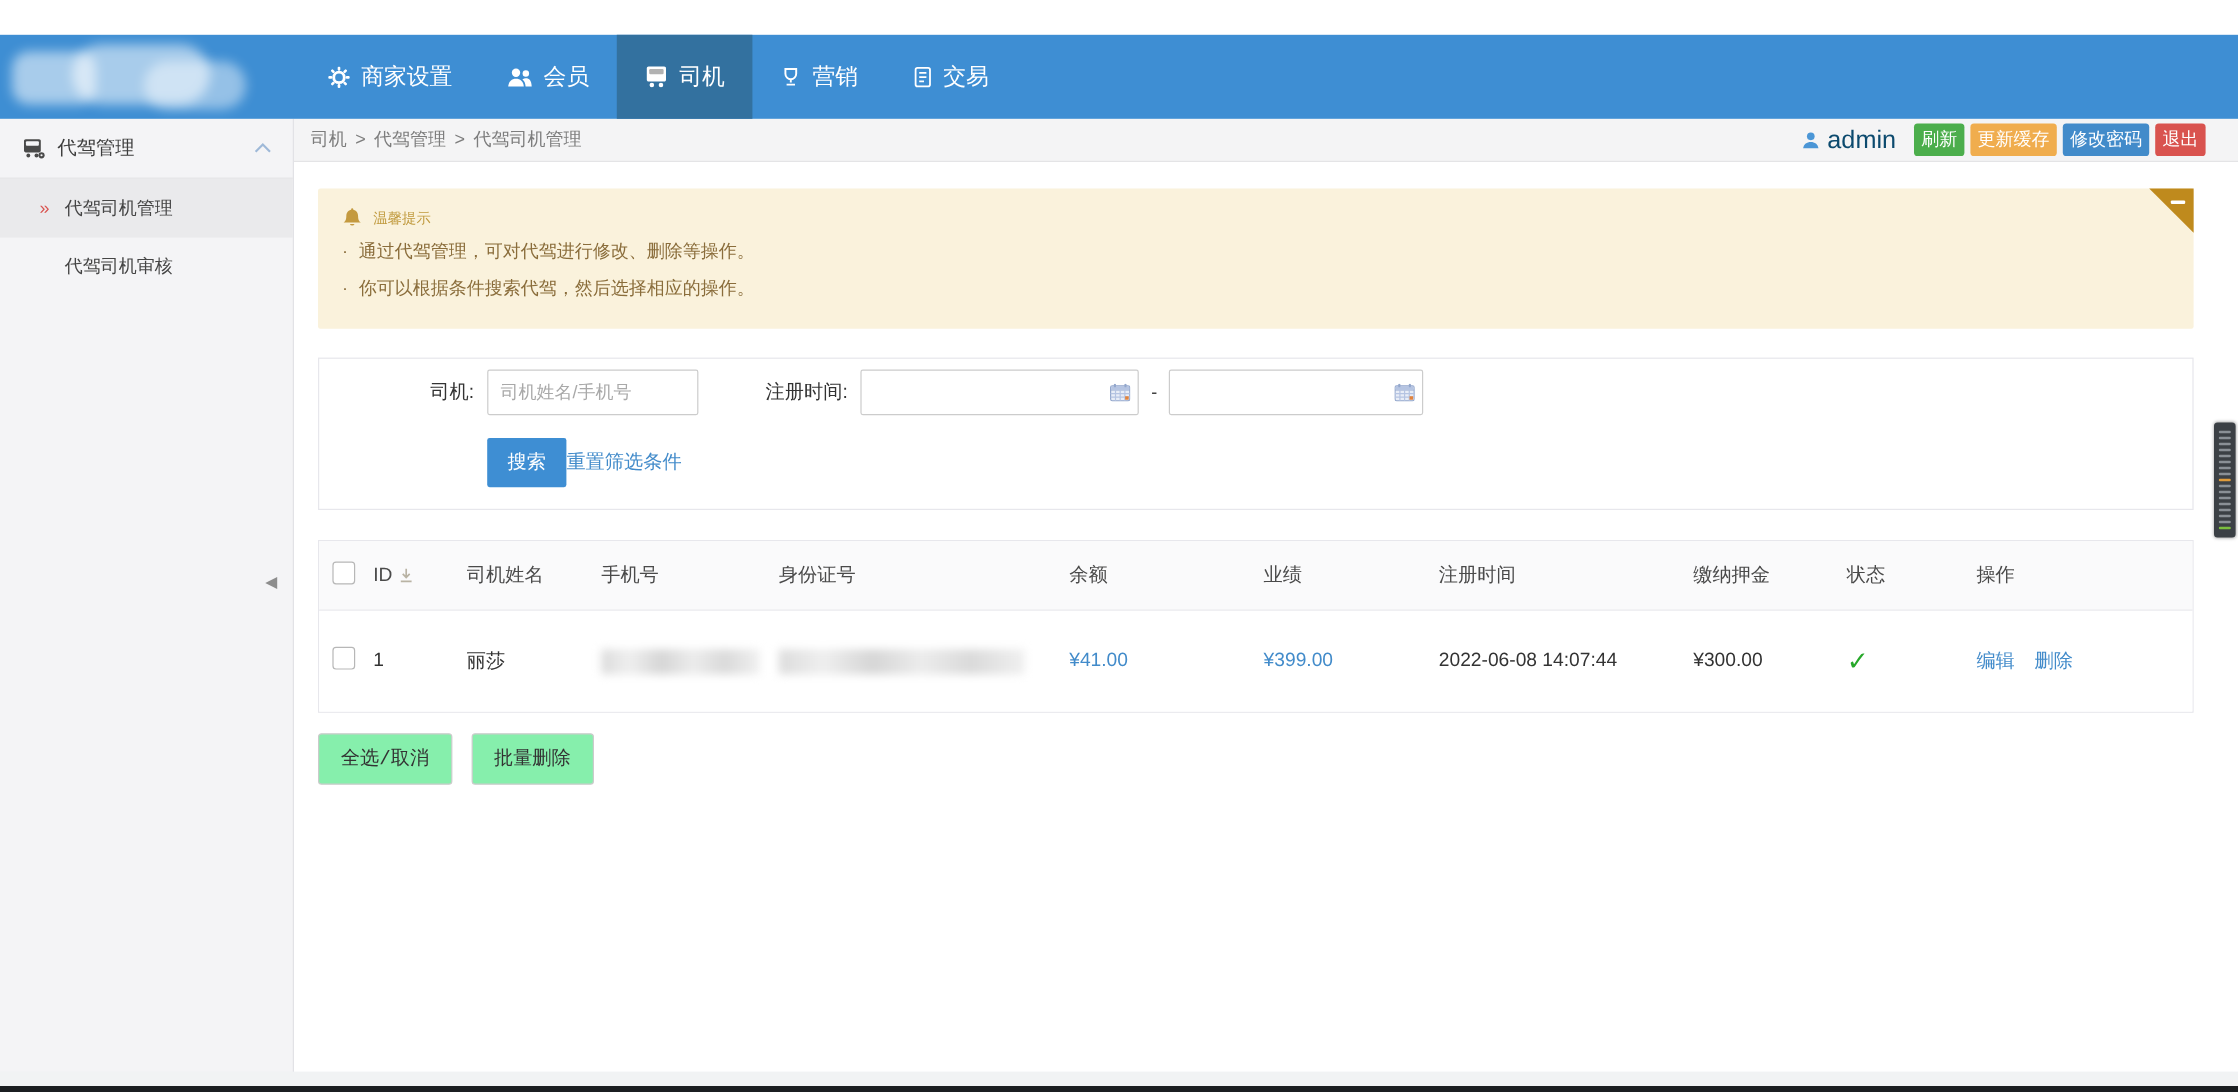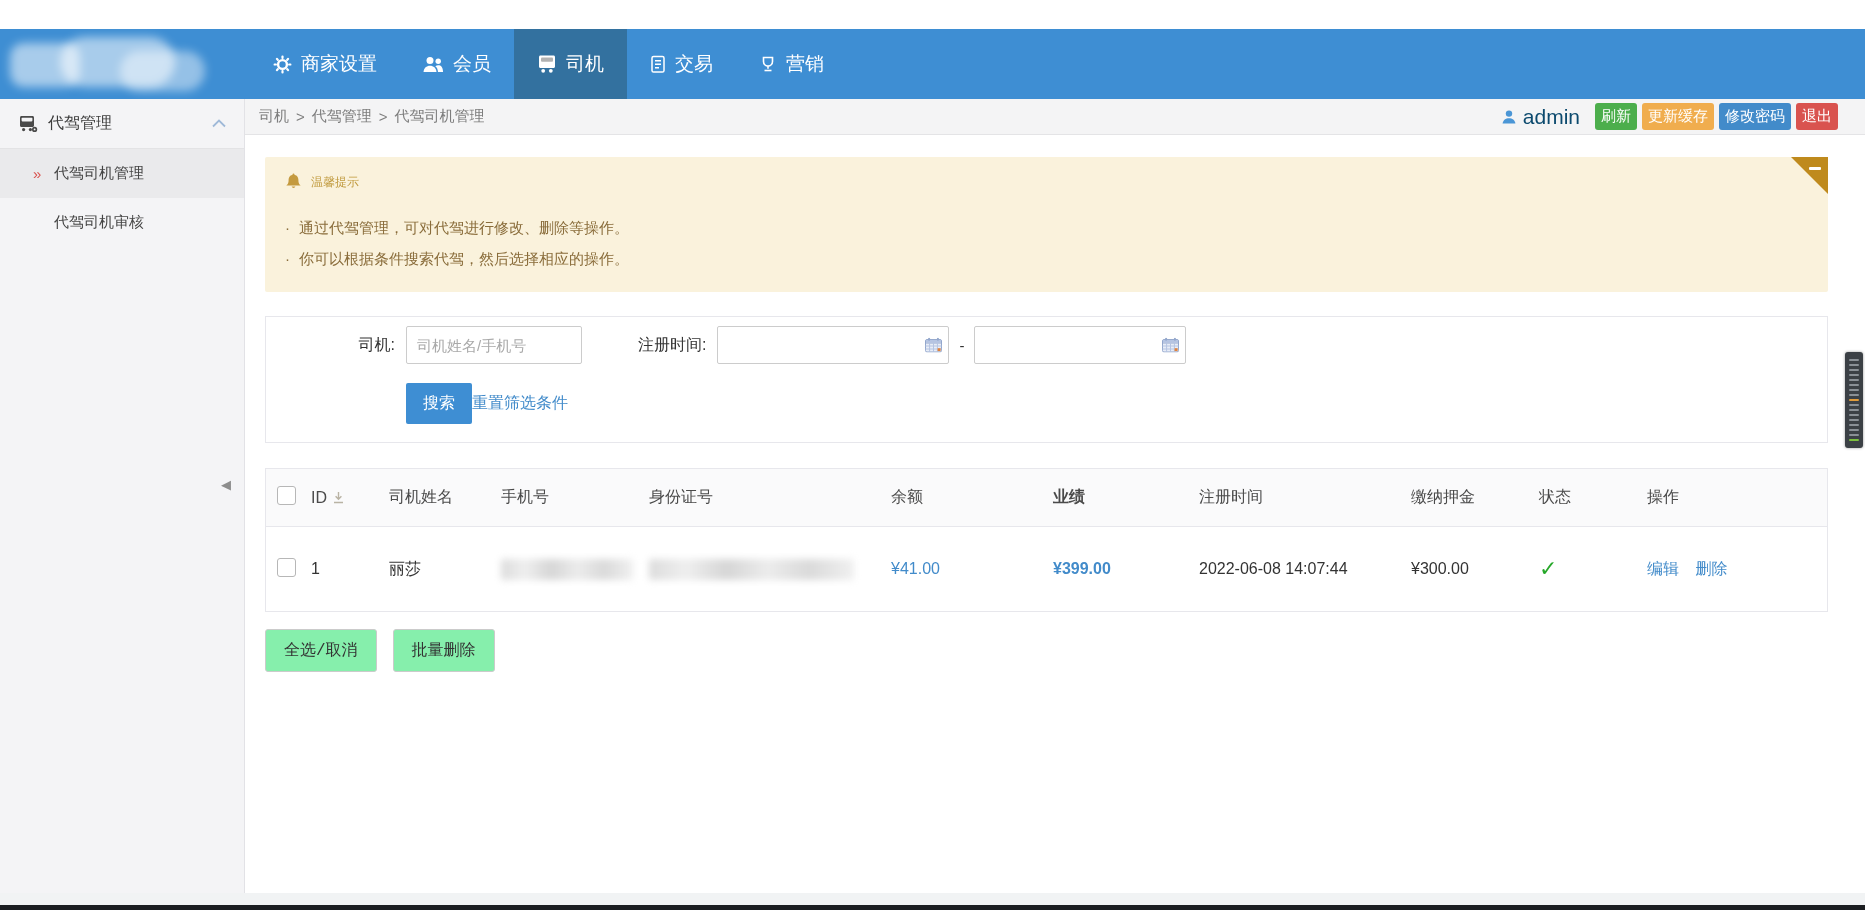--- a/index.html
+++ b/index.html
@@ -42,21 +42,21 @@
   .tb-btn.green  { background:#4cae4c; }
   .tb-btn.orange { background:#f0ad4e; }
   .tb-btn.blue   { background:#428bca; }
   .tb-btn.red    { background:#d9534f; }
 
   
   .content { flex:1; padding:22px 37px 0 20px; }
 
   .tip { background:#faf2dc; position:relative; padding:16px 20px 18px; border-radius:2px; }
   .tip-title { display:flex; align-items:center; gap:9px; color:#c09a3e; font-size:12px; }
-  .tip-lines { margin-top:21px; }
+  .tip-lines { margin-top:3px; }
   .tip-line { color:#8a6d3b; font-size:15px; line-height:31px; }
   .tip-line .dot { margin-right:9px; }
   .tip-fold { position:absolute; top:0; right:0; width:0; height:0;
               border-top:37px solid #bf8a1d; border-left:37px solid transparent; cursor:pointer; }
   .tip-fold-minus { position:absolute; top:10px; right:7px; width:12px; height:3px; background:#fff; border-radius:1px; }
 
   .panel { border:1px solid #e7e7ec; background:#fff; }
 
   
   .search-panel { margin-top:24px; padding:9px 0 18px; }
@@ -83,21 +83,21 @@
   .table-panel { margin-top:25px; }
   .thead { display:flex; align-items:center; height:58px; background:#fafafb; border-bottom:1px solid #e7e7ec;
            font-size:16px; color:#4a4a4a; }
   .trow  { display:flex; align-items:center; height:84px; font-size:16px; color:#333; background:#fff; }
   .c0 { flex:0 0 45px; padding-left:11px; }
   .c1 { flex:0 0 78px; display:flex; align-items:center; gap:5px; }
   .c2 { flex:0 0 112px; }
   .c3 { flex:0 0 148px; }
   .c4 { flex:0 0 242px; }
   .c5 { flex:0 0 162px; }
-  .c6 { flex:0 0 146px;font-weight:bold; }
+  .c6 { flex:0 0 146px; }
   .c7 { flex:0 0 212px; }
   .c8 { flex:0 0 128px; }
   .c9 { flex:0 0 108px; }
   .c10 { flex:1; }
   .checkbox { width:19px; height:19px; border:1px solid #b7b7b7; border-radius:3px; background:#fff; cursor:pointer; display:inline-block; }
   .money { color:#428bca; }
   .check { color:#27a82a; font-size:22px; }
   .blur-bar { height:21px; border-radius:2px; filter:blur(3.5px);
               background:linear-gradient(90deg,#dcdcdc,#efefef 18%,#d6d6d6 38%,#ececec 58%,#dadada 78%,#f0f0f0); }
   .blur-phone { width:132px; }
@@ -167,36 +167,36 @@
           <path d="M3.5 1.5h13c.9 0 1.5.6 1.5 1.5v9.5c0 .9-.6 1.5-1.5 1.5h-13c-.9 0-1.5-.6-1.5-1.5V3c0-.9.6-1.5 1.5-1.5z"></path>
           <rect x="4" y="3.6" width="12" height="4.2" rx="1" fill="rgba(0,0,0,0.3)"></rect>
           <circle cx="6.2" cy="16.8" r="1.9"></circle>
           <circle cx="13.8" cy="16.8" r="1.9"></circle>
         </svg>
       </span>
       <span>司机</span>
     </div>
     <div class="nav-item">
       <span class="ic">
-        <svg width="16" height="19" viewBox="0 0 16 19" fill="none" stroke="#fff" stroke-width="1.5">
-          <rect x="2" y="1.5" width="12" height="15.5" rx="1.6"></rect>
-          <path d="M5 5.8h6M5 9.3h6M5 12.8h4"></path>
-        </svg>
-      </span>
-      <span>交易</span>
-    </div>
-    <div class="nav-item">
-      <span class="ic">
         <svg width="18" height="18" viewBox="0 0 18 18" fill="none" stroke="#fff" stroke-width="1.6">
           <path d="M4.5 2.5h9v4a4.5 4.5 0 0 1-9 0z"></path>
           <path d="M9 11v2.8"></path>
           <path d="M5.5 15.5h7"></path>
         </svg>
       </span>
       <span>营销</span>
+    </div>
+    <div class="nav-item">
+      <span class="ic">
+        <svg width="16" height="19" viewBox="0 0 16 19" fill="none" stroke="#fff" stroke-width="1.5">
+          <rect x="2" y="1.5" width="12" height="15.5" rx="1.6"></rect>
+          <path d="M5 5.8h6M5 9.3h6M5 12.8h4"></path>
+        </svg>
+      </span>
+      <span>交易</span>
     </div>
   </div>
 </div>
 
 <div class="body-row">
   <aside class="sidebar">
     <div class="sidebar-header">
       <span style="display:flex;">
         <svg width="20" height="18" viewBox="0 0 20 18">
           <path fill="#4a4a4a" d="M3.5 1h11c.9 0 1.5.6 1.5 1.5v8c0 .9-.6 1.5-1.5 1.5h-11c-.9 0-1.5-.6-1.5-1.5v-8C2 1.6 2.6 1 3.5 1z"></path>

